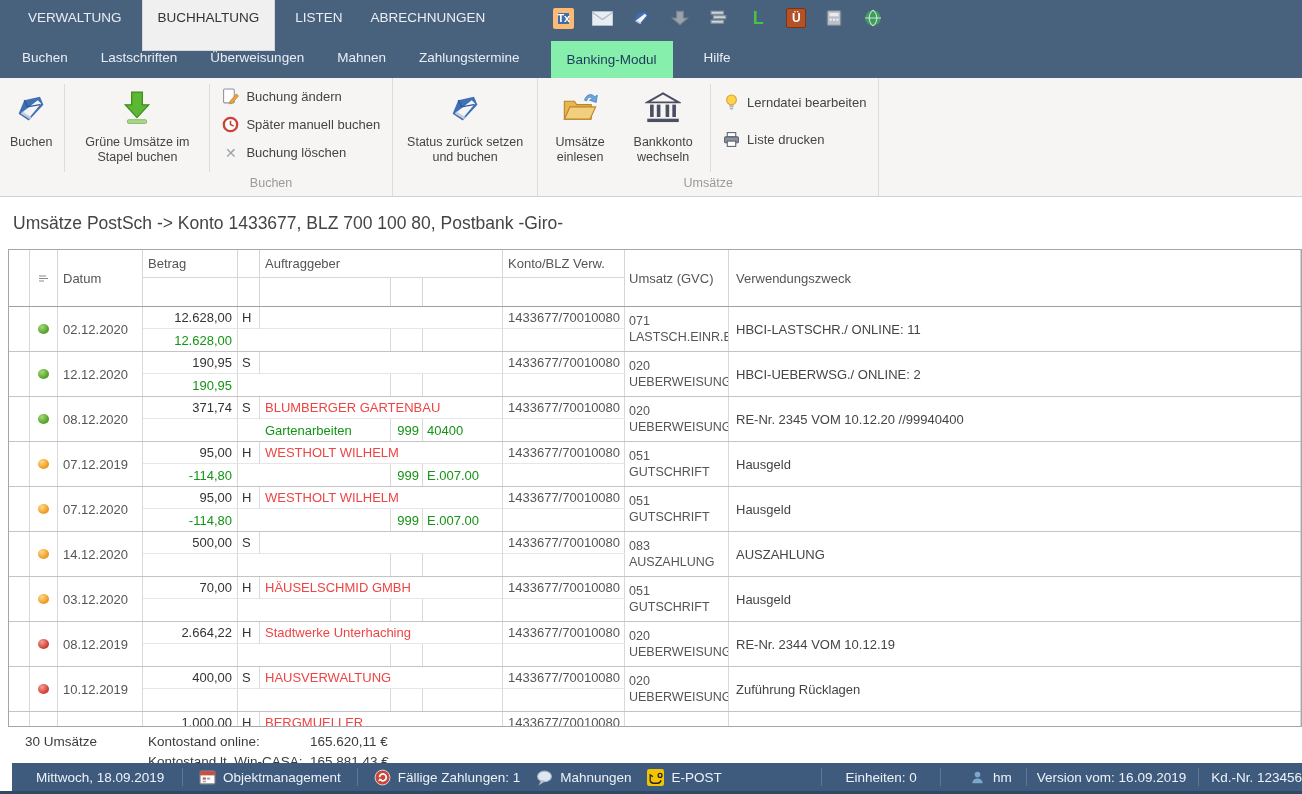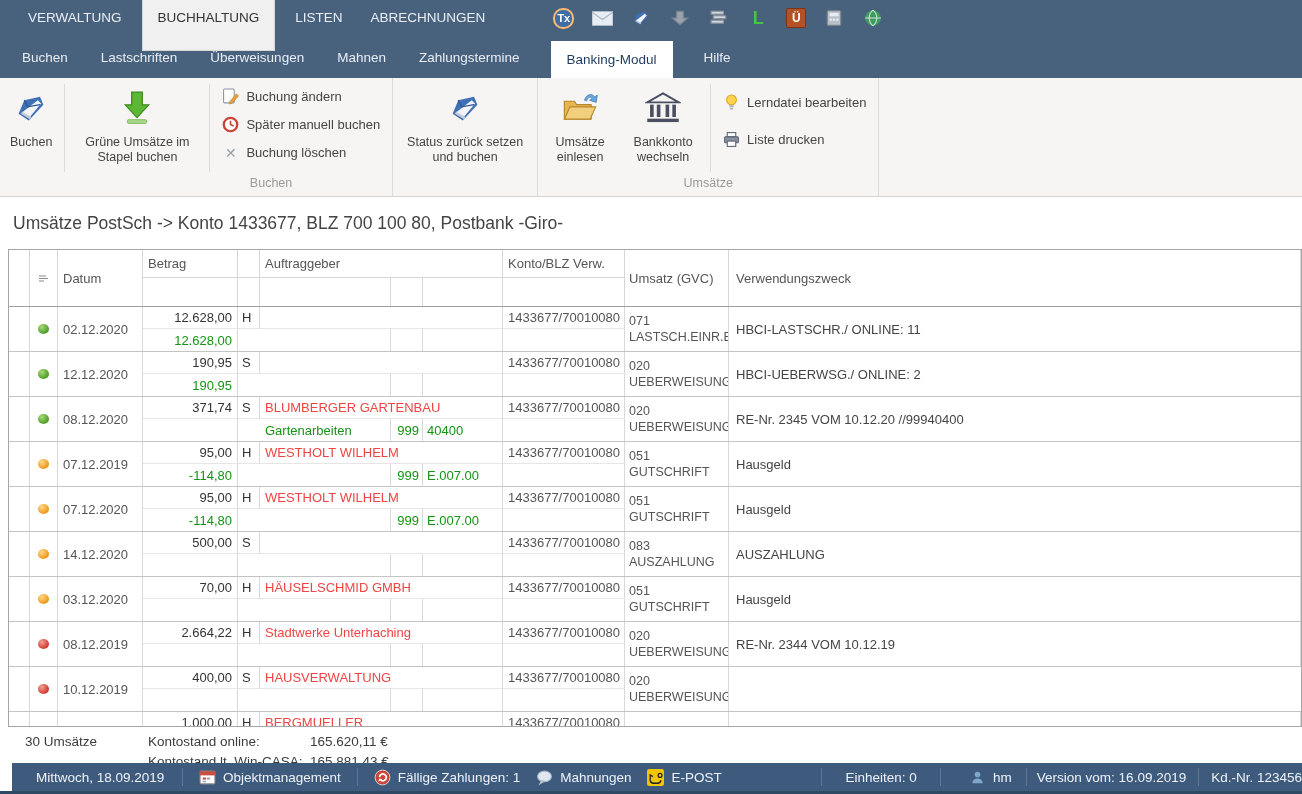--- a/index.html
+++ b/index.html
@@ -8,28 +8,28 @@
   .app { position:relative; width:1302px; height:794px; background:#fff; overflow:hidden; }
 
   
   .menubar { height:36px; background:#48617d; display:flex; align-items:center; }
   .menu-items { display:flex; align-items:center; padding-left:20px; }
   .menu-item { color:#e9eef5; font-size:13.5px; margin-right:12px; padding:0 8px; line-height:30px; cursor:default; white-space:nowrap; }
   .menu-item.active { background:#f0f0f0; color:#333; padding:17px 15px; border:1px solid #d8d8d8; }
   .quick-icons { display:flex; align-items:center; gap:17px; margin-left:48px; }
   .qicon { width:22px; height:22px; display:flex; align-items:center; justify-content:center; font-size:11px; }
   .qicon svg { display:block; }
-  .qicon.tx { background:#3e6da8; color:#fff; font-weight:bold; border-radius:10px; border:2px solid #fdba74; width:21px;height:21px;}
+  .qicon.tx { background:#3e6da8; color:#fff; font-weight:bold; border-radius:2px; border:5px solid #fdba74; width:21px;height:21px;}
   .qicon.lgreen { color:#45c445; font-weight:bold; font-size:18px; }
   .qicon.ue { background:#b35226; color:#fff; font-weight:bold; border:1px solid #7e3312; border-radius:2px; width:20px;height:20px; font-size:12px;}
 
   
   .tabrow { height:42px; background:#48617d; display:flex; align-items:stretch; padding-left:20px; }
   .rtab { color:#e9eef5; font-size:13.5px; margin-right:29px; display:flex; align-items:center; padding:0 2px; white-space:nowrap; }
-  .rtab.active { background:#ffffff; color:#1d3a5a; margin-top:5px; padding:0 16px; }
+  .rtab.active { background:#86efac; color:#1d3a5a; margin-top:5px; padding:0 16px; }
 
   
   .ribbon { height:119px; background:#f6f5f3; border-bottom:1px solid #d5d3d1; display:flex; align-items:stretch; color:#444; }
   .rgroup { display:flex; flex-direction:column; border-right:1px solid #dcdcdc; }
   .rgroup-body { flex:1; display:flex; align-items:stretch; padding:4px 2px 0 2px; }
   .rgroup-label { height:22px; text-align:center; font-size:12.5px; color:#9a9a9a; line-height:18px; }
   .vsep { width:1px; background:#dcdcdc; margin:2px 4px; }
   .bigbtn { background:none; border:none; font-family:inherit; font-size:12.5px; color:#444; display:flex; flex-direction:column; align-items:center; justify-content:flex-start; padding:6px 8px 0 8px; cursor:default; }
   .bigbtn .bicon { height:40px; display:flex; align-items:center; }
   .bigbtn .blabel { margin-top:7px; text-align:center; line-height:15px; }
@@ -677,20 +677,23 @@
     <div class="c-n1 green-txt">
               <span class="f-n1"></span>
             </div>
     <div class="c-n2 green-txt">
               <span class="f-n2"></span>
             </div>
     <div class="c-konto2"></div>
     <div class="c-gvc">
               <span class="f-gvc">020 UEBERWEISUNG</span>
             </div>
+    <div class="c-verw">
+              <span class="f-verw">Zuführung Rücklagen</span>
+            </div>
   </div>
 
   <div class="trow">
     <div class="c-blank"></div>
     <div class="c-dot"></div>
     <div class="c-datum">
               <span class="f-datum"></span>
             </div>
     <div class="c-betrag">
               <span class="f-betrag">1.000,00</span>

